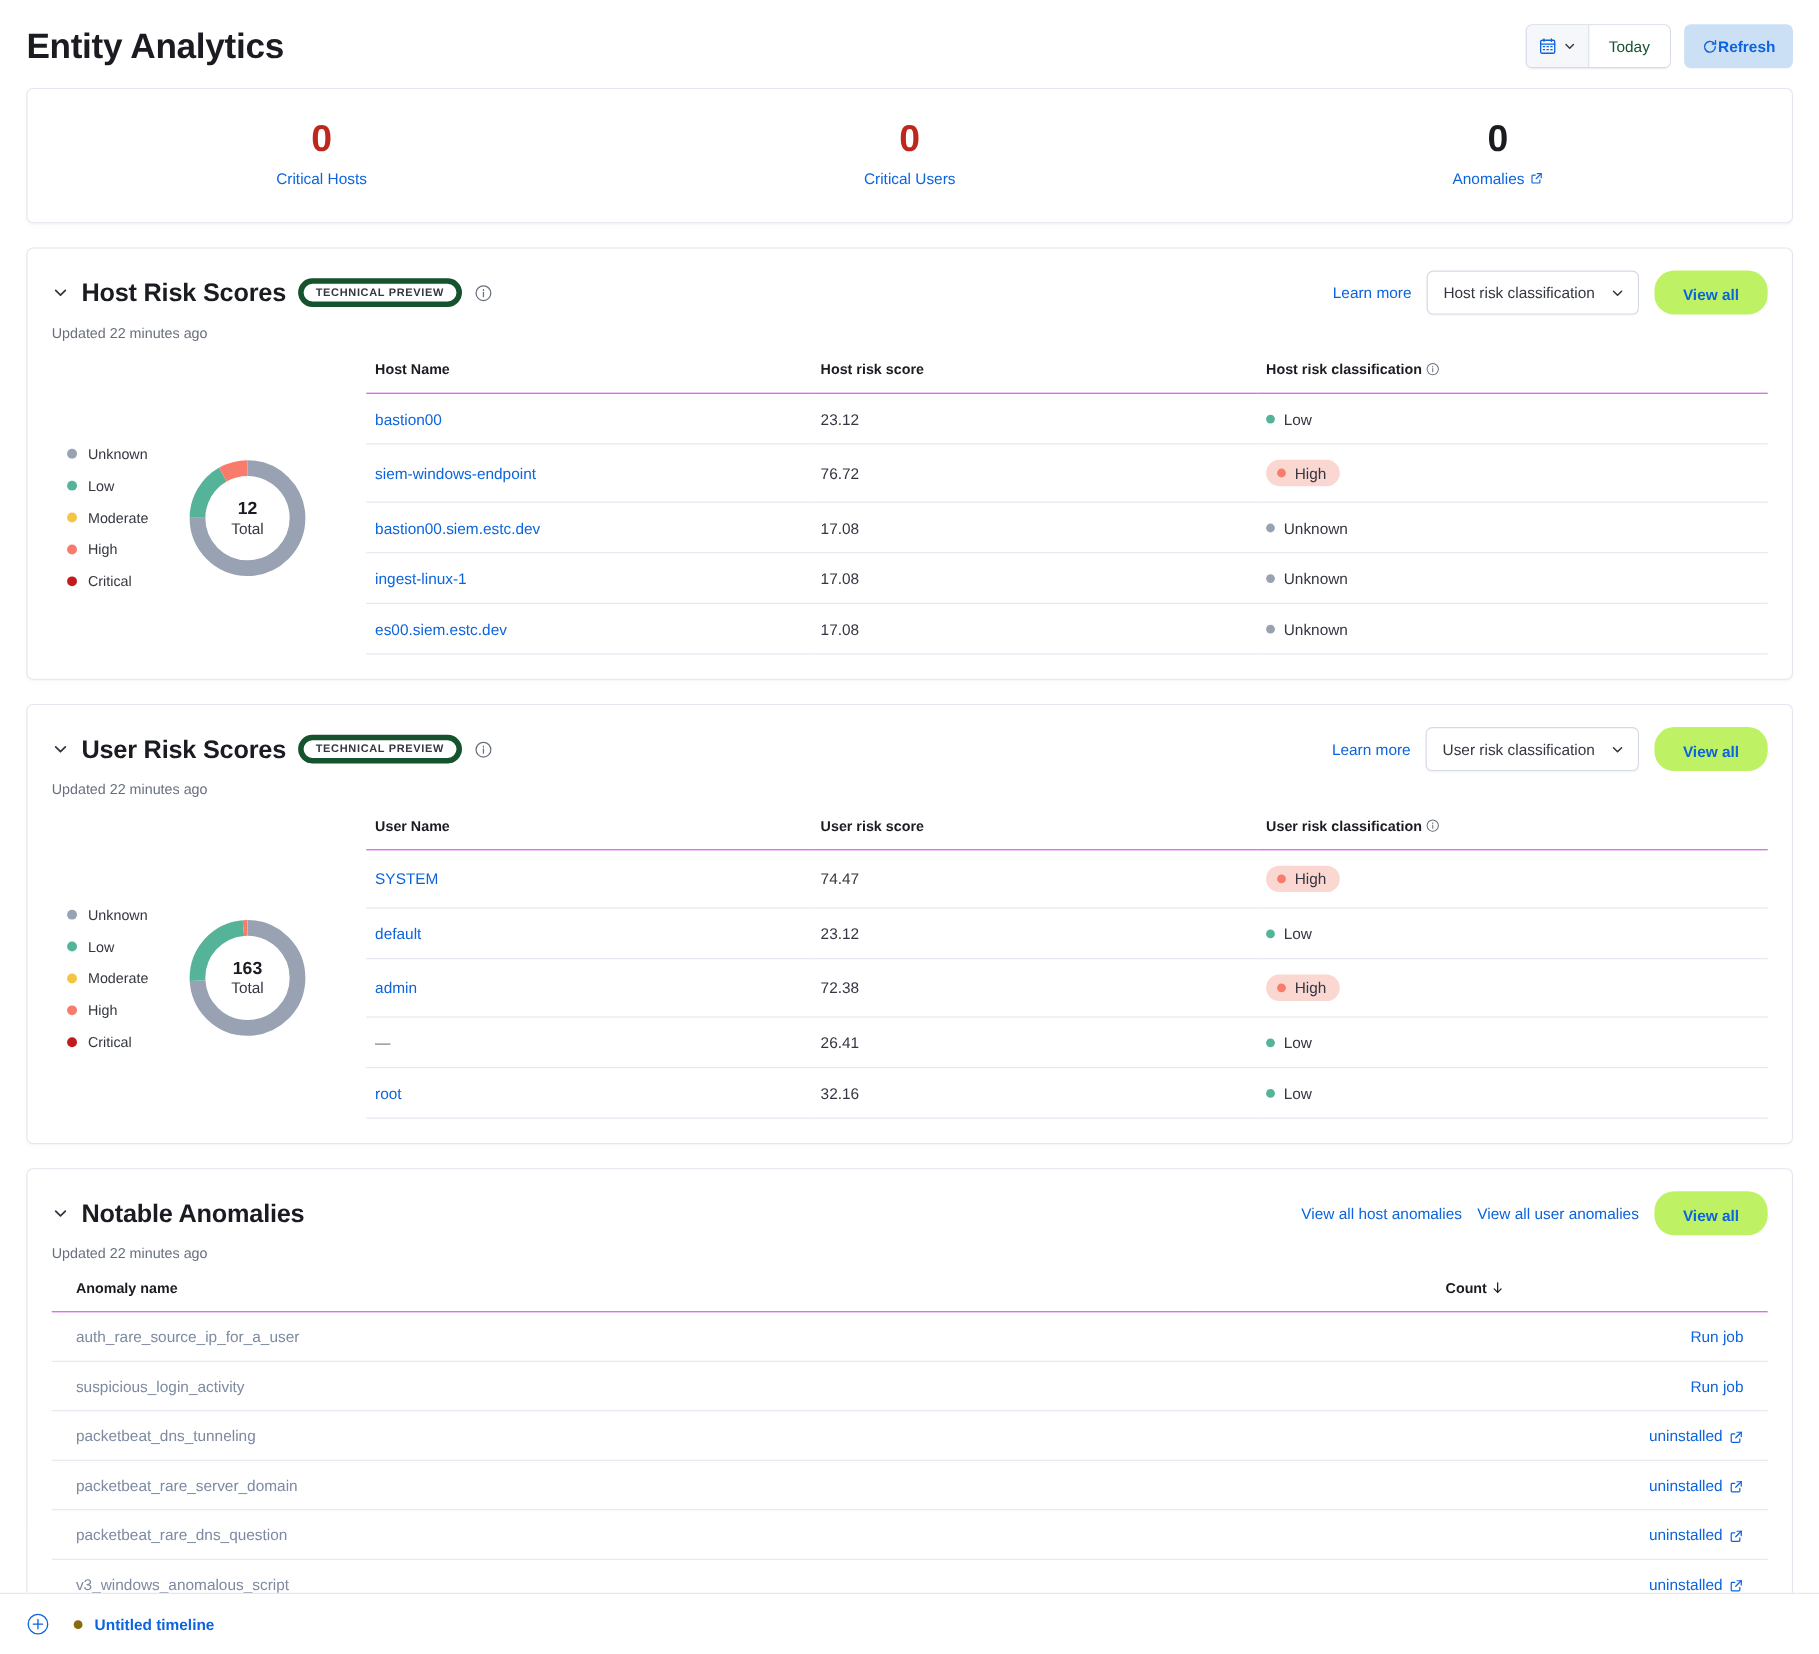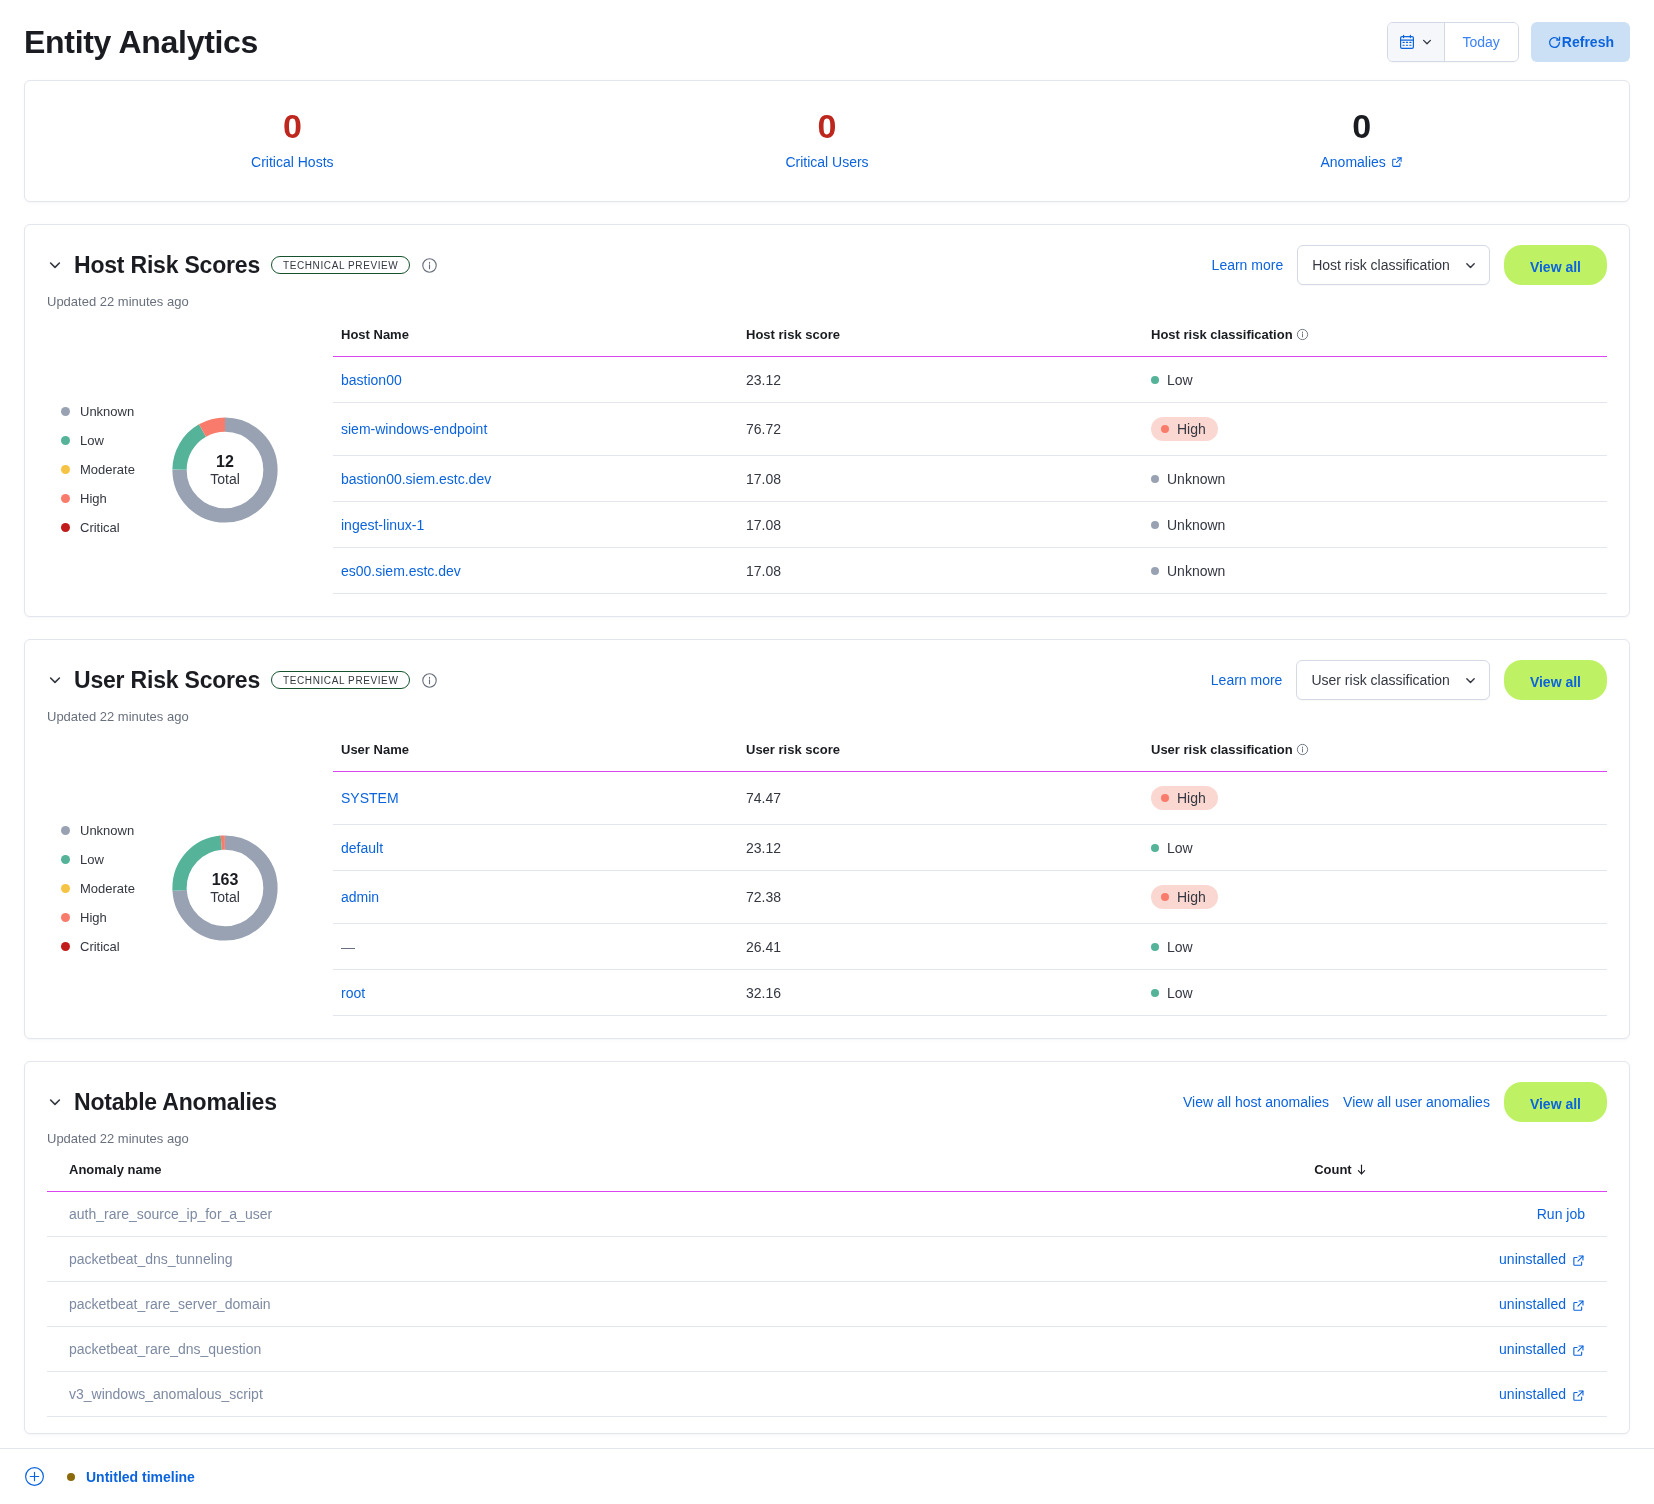--- a/index.html
+++ b/index.html
@@ -26,21 +26,21 @@
     border: 1px solid #d3dae6; border-radius: 6px; overflow: hidden;
     background: #fff; box-shadow: 0 1px 1px rgba(0,0,0,.03);
   }
   .dp-calendar {
     display: flex; align-items: center; gap: 6px;
     padding: 0 11px; background: #f5f7fa; border-right: 1px solid #d3dae6;
     cursor: pointer;
   }
   .dp-today {
     display: flex; align-items: center; padding: 0 18px;
-    font-size: 14px; color: #3b82f6; background: #fff; cursor: pointer;
+    font-size: 14px; color: #14532d; background: #fff; cursor: pointer;
   }
   .refresh-btn {
     display: flex; align-items: center; gap: 0; height: 40px;
     padding: 0 16px; border: none; border-radius: 6px;
     background: #cce0f5; color: #0b64dd; font-size: 14px; font-weight: 700;
     font-family: inherit; cursor: pointer;
   }
 
   
   .panel {
@@ -62,22 +62,22 @@
 
   
   .section-head {
     display: flex; align-items: center; justify-content: space-between;
     padding: 20px 22px 0 22px;
   }
   .section-title-wrap { display: flex; align-items: center; gap: 11px; }
   .chev { width: 16px; height: 16px; color: #343741; flex: none; cursor: pointer; }
   .section-title { font-size: 23px; font-weight: 700; color: #1a1c21; letter-spacing: -0.2px; }
   .tech-badge {
-    border: 1px solid #14532d; border-radius: 20px; padding: 3px 11px 2px 11px;
-    font-size: 10px; font-weight: 400; letter-spacing: .6px; color: #343741;
+    border: 5px solid #14532d; border-radius: 20px; padding: 3px 11px 2px 11px;
+    font-size: 10px; font-weight: 700; letter-spacing: .6px; color: #343741;
     text-transform: uppercase; white-space: nowrap;
   }
   .info-icon { width: 17px; height: 17px; color: #69707d; cursor: pointer; }
 
   .section-tools { display: flex; align-items: center; gap: 14px; }
   .link { color: #0b64dd; font-size: 14px; cursor: pointer; }
   .select-box {
     display: flex; align-items: center; justify-content: space-between; gap: 14px;
     height: 40px; min-width: 184px; padding: 0 12px 0 14px;
     border: 1px solid #d3dae6; border-radius: 6px; background: #fff;
@@ -572,20 +572,28 @@
         <tbody>
           <tr>
             <td class="anom-name">auth_rare_source_ip_for_a_user</td>
             <td class="anom-count">
               <span class="ext">
                   <span>Run job</span>
                 </span>
             </td>
           </tr>
           <tr>
+            <td class="anom-name">suspicious_login_activity</td>
+            <td class="anom-count">
+              <span class="ext">
+                  <span>Run job</span>
+                </span>
+            </td>
+          </tr>
+          <tr>
             <td class="anom-name">packetbeat_dns_tunneling</td>
             <td class="anom-count">
               <span class="ext">
                 <span>uninstalled</span>
                 <span>
                   <svg width="13" height="13" viewBox="0 0 14 14" fill="none" stroke="#0b64dd" stroke-width="1.2" stroke-linecap="round" stroke-linejoin="round">
                     <path d="M7.6 2.2h4.2v4.2"></path>
                       <path d="M11.8 2.2 6.4 7.6"></path>
                     <path d="M10.4 8.6v2.6a.9.9 0 0 1-.9.9H2.9a.9.9 0 0 1-.9-.9V4.6a.9.9 0 0 1 .9-.9h2.6"></path>
                   </svg>

